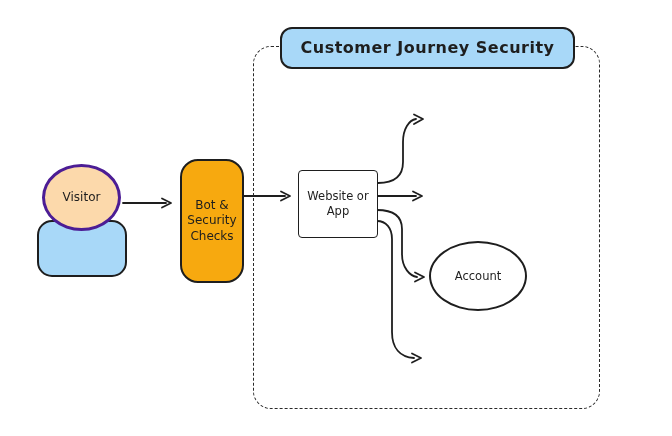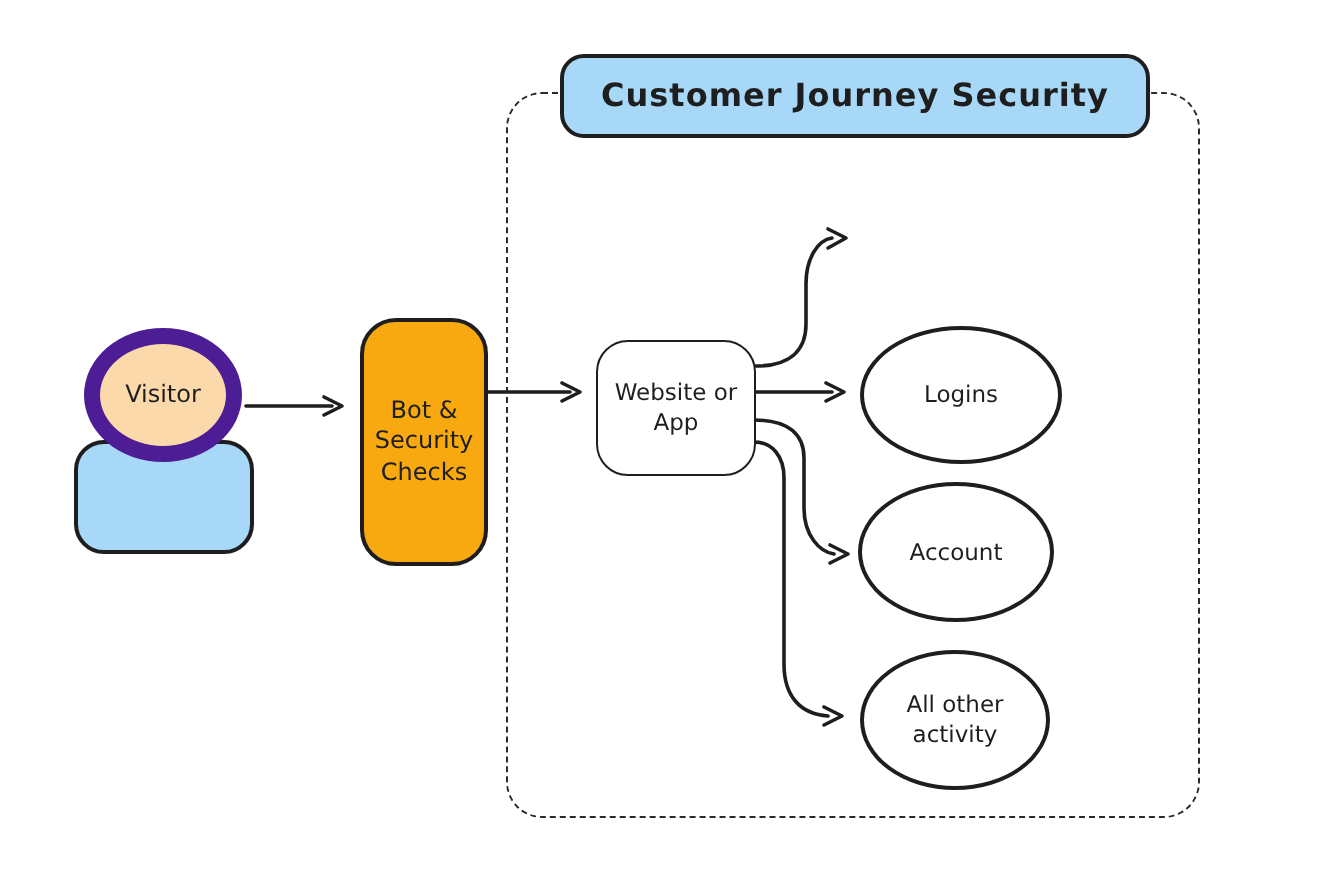--- a/index.html
+++ b/index.html
@@ -34,34 +34,34 @@
     font-weight:600;
     letter-spacing:0.5px;
   }
   .visitor-body{
     left:37px;top:220px;width:90px;height:57px;
     border:2px solid #1e1e1e;
     border-radius:15px;
   }
   .visitor-head{
     left:42px;top:164px;width:79px;height:67px;
-    border:8px solid #4c1d95;
+    border:3px solid #4c1d95;
     border-radius:50%;
     font-size:12px;
   }
   .bot-box{
     left:180px;top:143px;width:64px;height:124px;
     border:2px solid #1e1e1e;
     border-radius:18px;
     font-size:12px;
   }
   .website-box{
     left:298px;top:170px;width:80px;height:68px;
     border:1.7px solid #1e1e1e;
-    border-radius:16px;
+    border-radius:4px;
     background:#ffffff;
     font-size:11.5px;
   }
   .ellipse{
     border:2px solid #1e1e1e;
     border-radius:50%;
     background:#ffffff;
     font-size:11.5px;
   }
   .el-account{left:428px;top:93px;width:96px;height:59px;}
@@ -125,18 +125,15 @@
   <div class="node visitor-body" style="background-color: rgb(168, 216, 248);"></div>
   <div class="node visitor-head" style="background-color: rgb(252, 217, 171);">Visitor</div>
 
   <div class="node bot-box" style="background-color: rgb(247, 169, 15); margin-top: 16px;">Bot &amp;
 Security
 Checks</div>
 
   <div class="node website-box">Website or
 App</div>
 
-  <div class="node ellipse el-logins">Logins</div>
   <div class="node ellipse el-payments">Account</div>
-  <div class="node ellipse el-other">All other
-activity</div>
 
 </div>
 
 </body></html>

